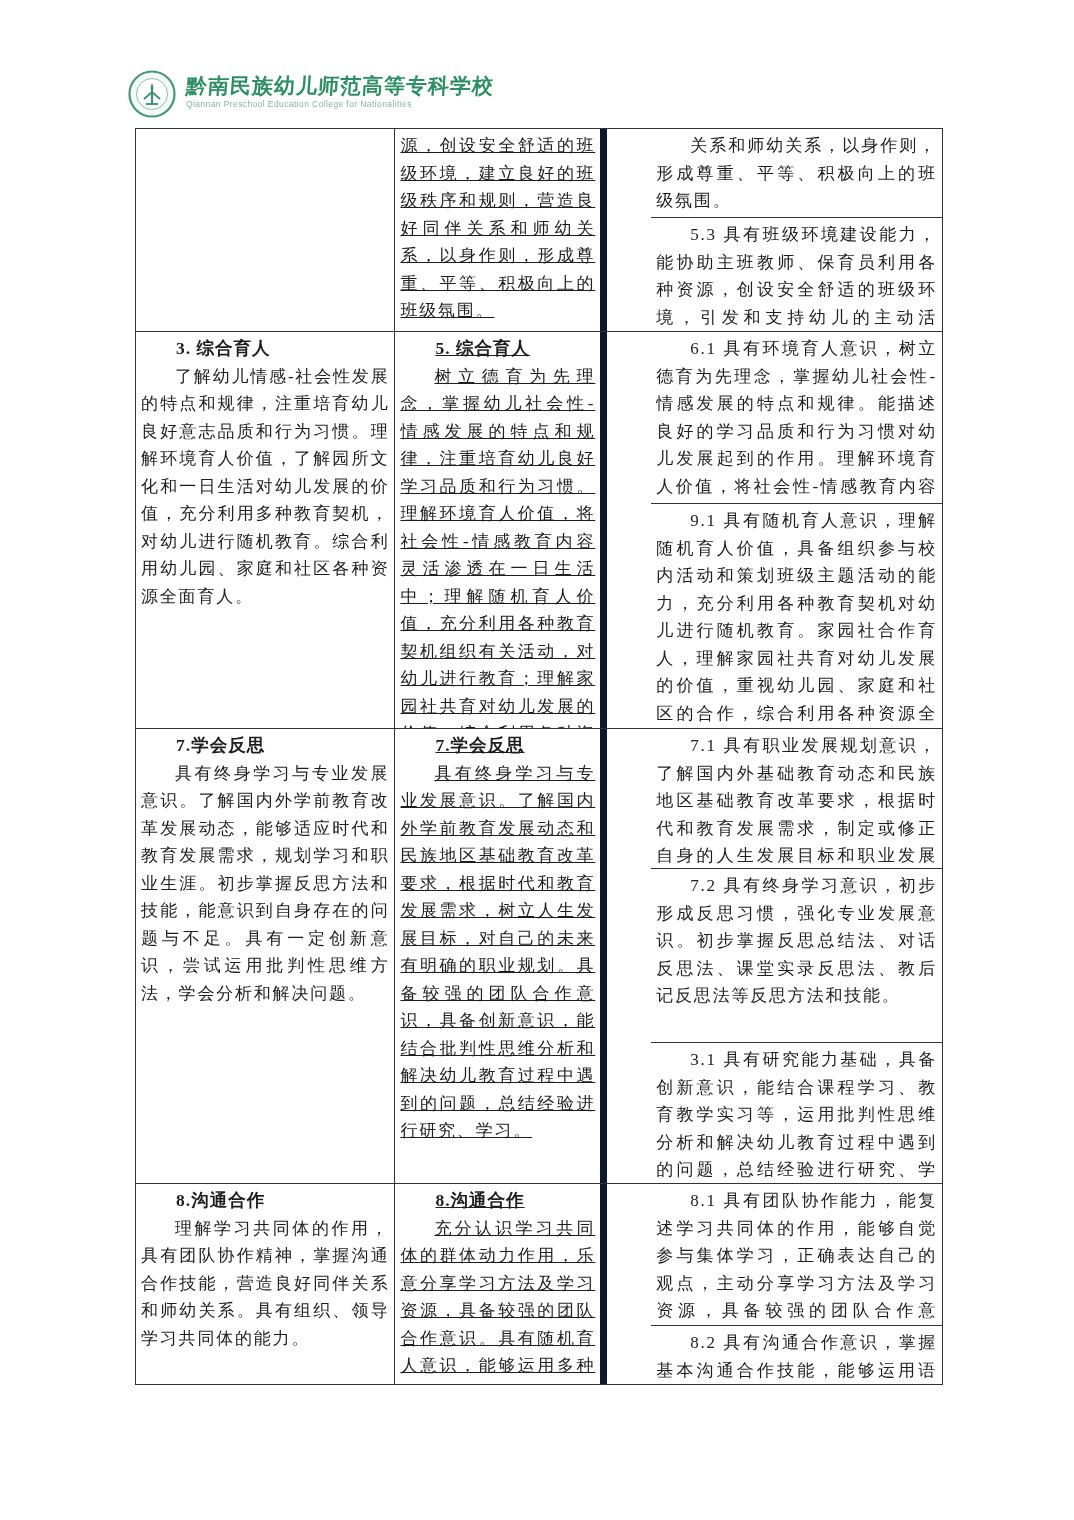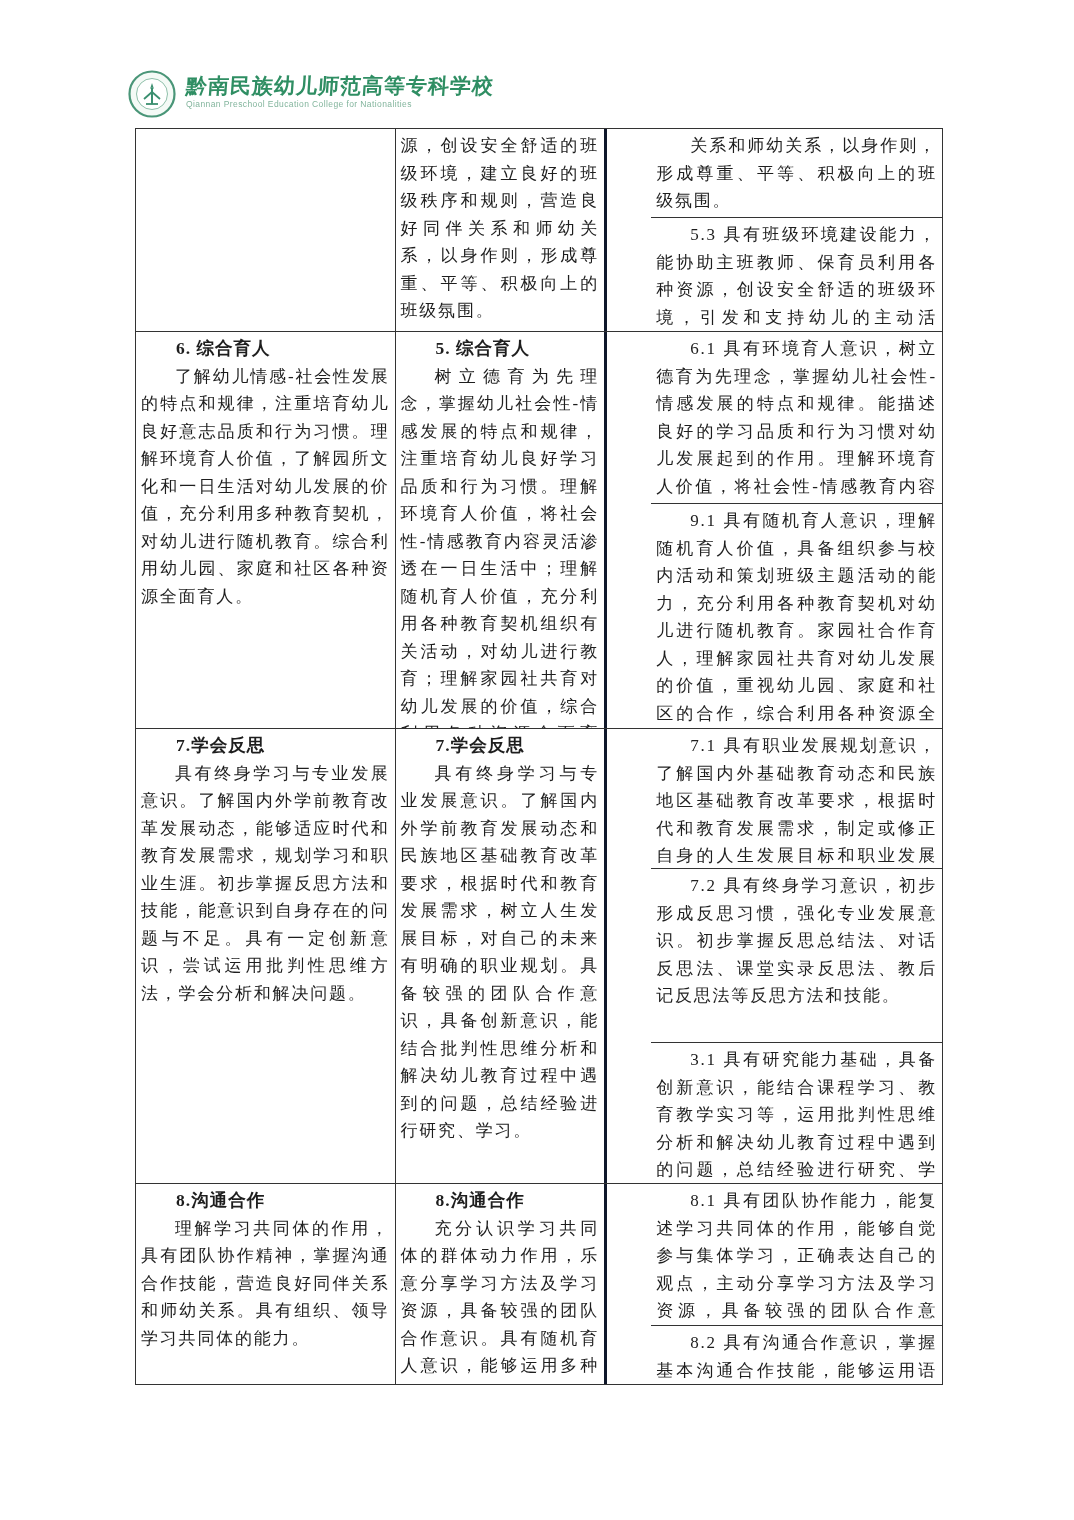--- a/index.html
+++ b/index.html
@@ -27,21 +27,21 @@
 
   
   .ctable {
     position:absolute; left:135px; top:128px; width:808px;
     border:1px solid #333; border-bottom:1px solid #333; background:#fff;
   }
   .trow { display:flex; width:100%; border-bottom:1px solid #333; }
   .trow:last-child { border-bottom:none; }
   .cell { overflow:hidden; padding:3px 5px 2px 5px; }
   .c1 { width:275px; border-right:1px solid #333; }
-  .c2 { width:224px; border-right:3px solid #0f172a; }
+  .c2 { width:224px; border-right:7px solid #0f172a;text-decoration:underline; }
   .c3 { width:309px; padding:0;margin-left:44px; }
   .subcell { overflow:hidden; padding:3px 5px 2px 5px; border-bottom:1px solid #333; }
   .subcell:last-child { border-bottom:none; }
 
   .cell-head {
     font-weight:bold; font-size:17.5px; line-height:27.5px;
     text-indent:2em; letter-spacing:1px;
   }
   .cell-body, .subcell p {
     font-size:17px; line-height:27.5px; letter-spacing:1.8px;
@@ -82,21 +82,21 @@
           <p class="cont">关系和师幼关系，以身作则，形成尊重、平等、积极向上的班级氛围。</p>
         </div>
         <div class="subcell" style="height:114px">
           <p>5.3 具有班级环境建设能力，能协助主班教师、保育员利用各种资源，创设安全舒适的班级环境，引发和支持幼儿的主动活动。</p>
         </div>
       </div>
     </div>
 
     <div class="trow" style="height:397px">
       <div class="cell c1">
-        <div class="cell-head">6. 综合育人</div>
+        <div class="cell-head">3. 综合育人</div>
         <p class="cell-body">了解幼儿情感-社会性发展的特点和规律，注重培育幼儿良好意志品质和行为习惯。理解环境育人价值，了解园所文化和一日生活对幼儿发展的价值，充分利用多种教育契机，对幼儿进行随机教育。综合利用幼儿园、家庭和社区各种资源全面育人。</p>
       </div>
       <div class="cell c2">
         <div class="cell-head">5. 综合育人</div>
         <p class="cell-body">树立德育为先理念，掌握幼儿社会性-情感发展的特点和规律，注重培育幼儿良好学习品质和行为习惯。理解环境育人价值，将社会性-情感教育内容灵活渗透在一日生活中；理解随机育人价值，充分利用各种教育契机组织有关活动，对幼儿进行教育；理解家园社共育对幼儿发展的价值，综合利用各种资源全面育人。</p>
       </div>
       <div class="cell c3">
         <div class="subcell" style="height:172px">
           <p>6.1 具有环境育人意识，树立德育为先理念，掌握幼儿社会性-情感发展的特点和规律。能描述良好的学习品质和行为习惯对幼儿发展起到的作用。理解环境育人价值，将社会性-情感教育内容灵活渗透在一日生活中。</p>
         </div>

